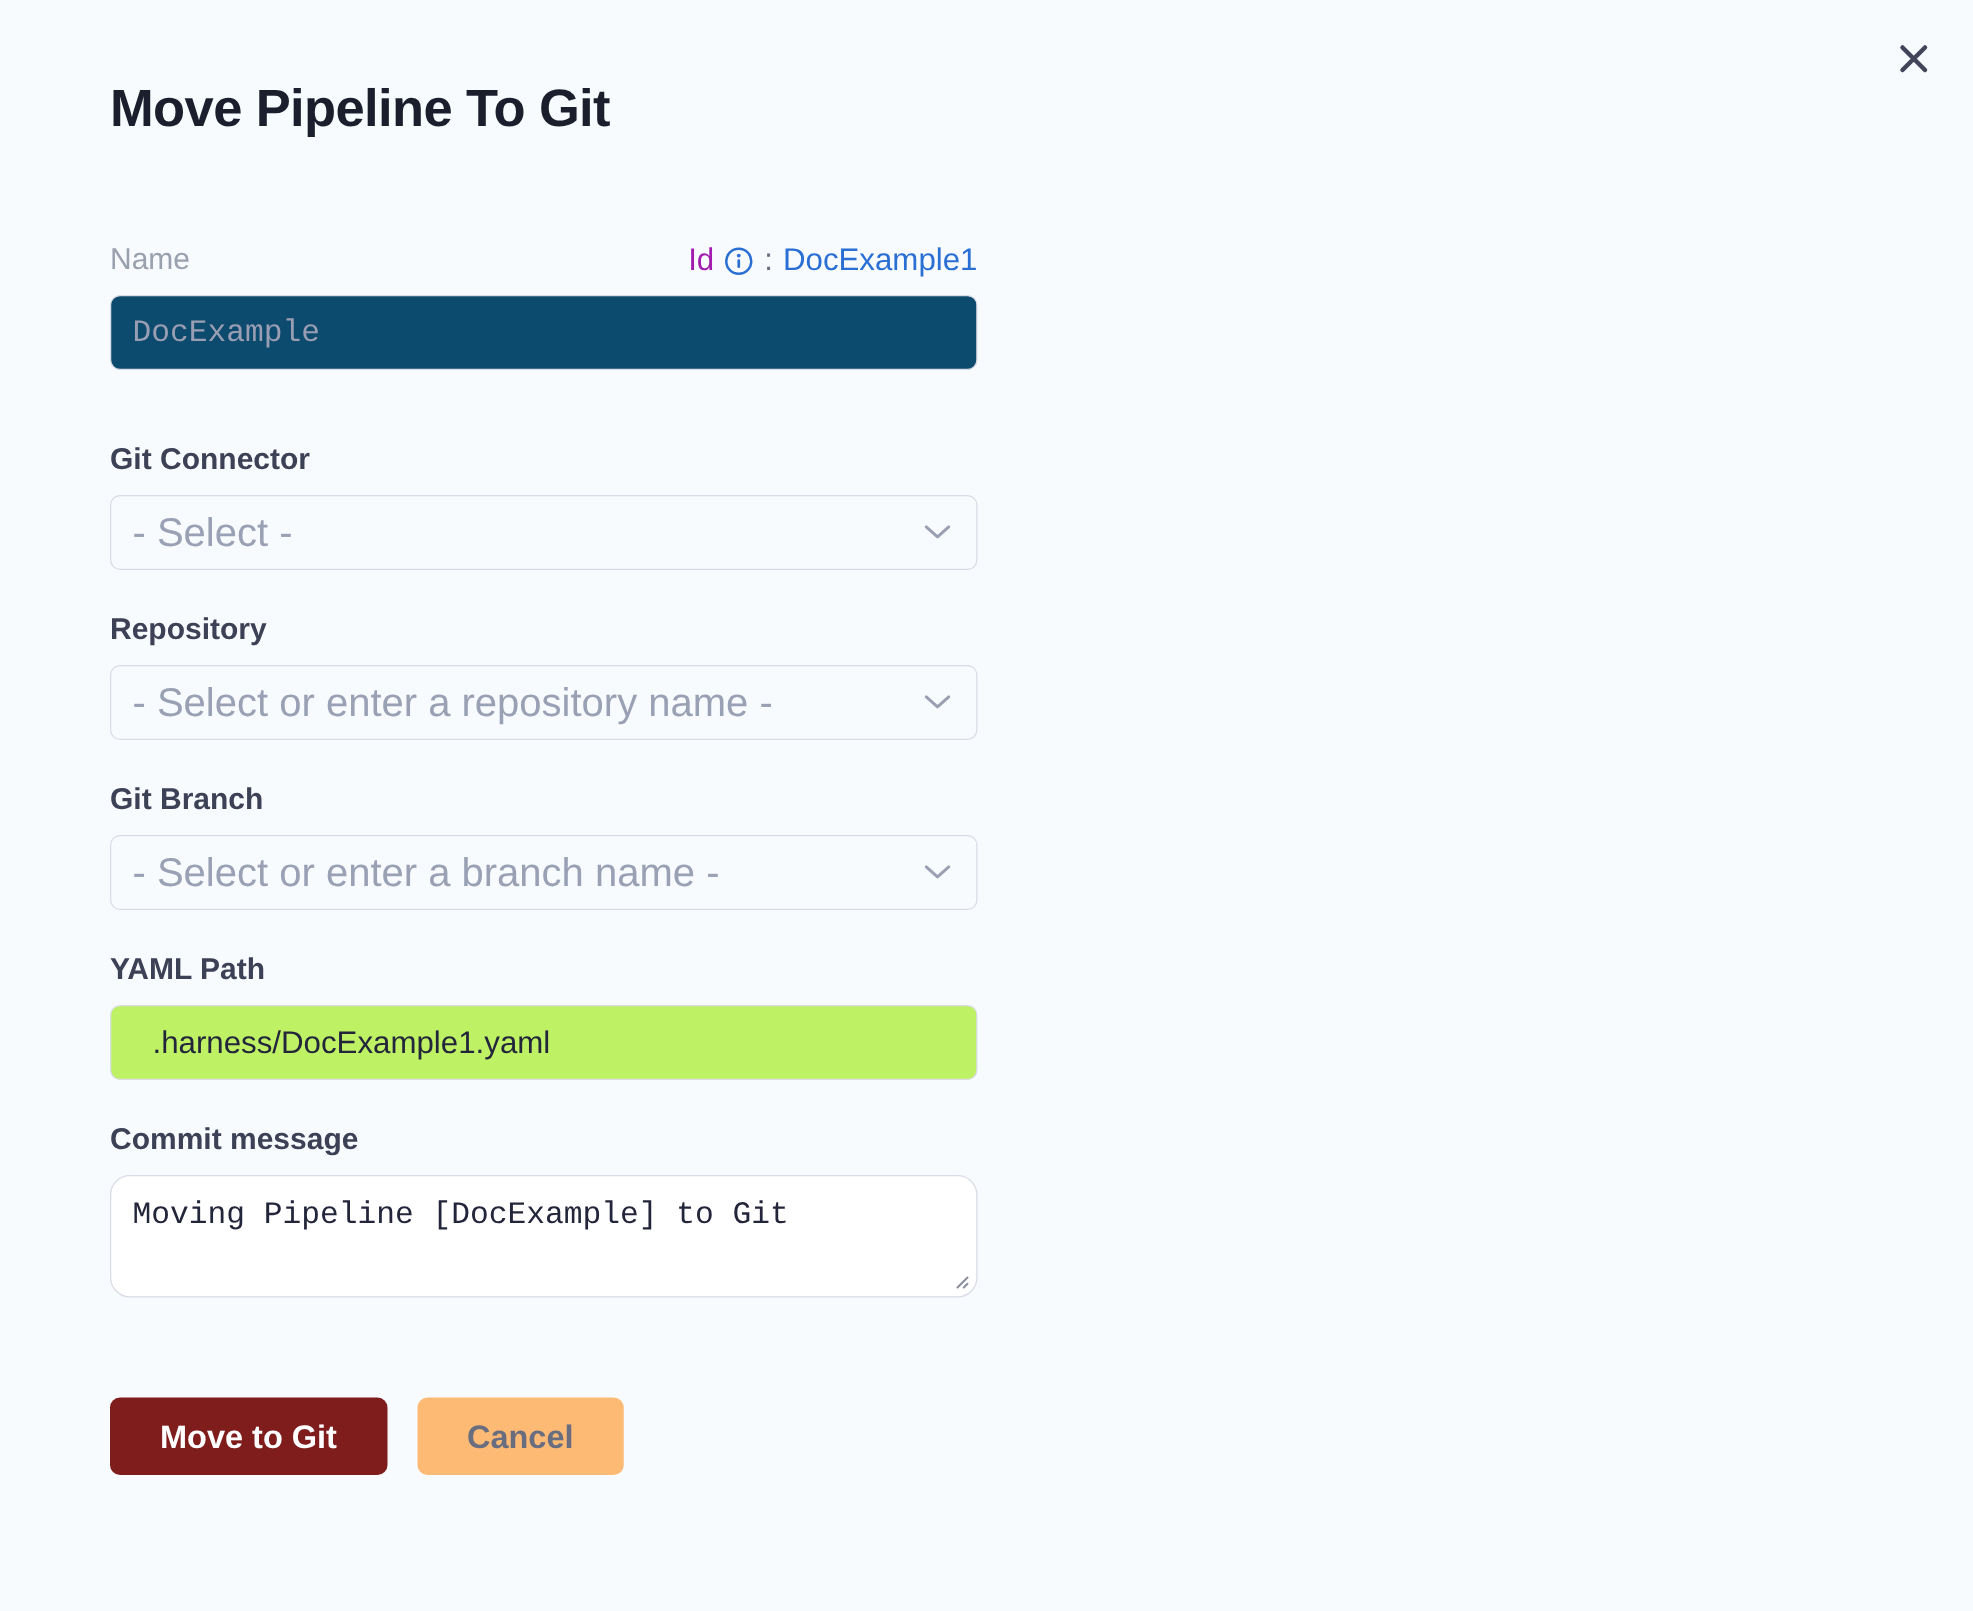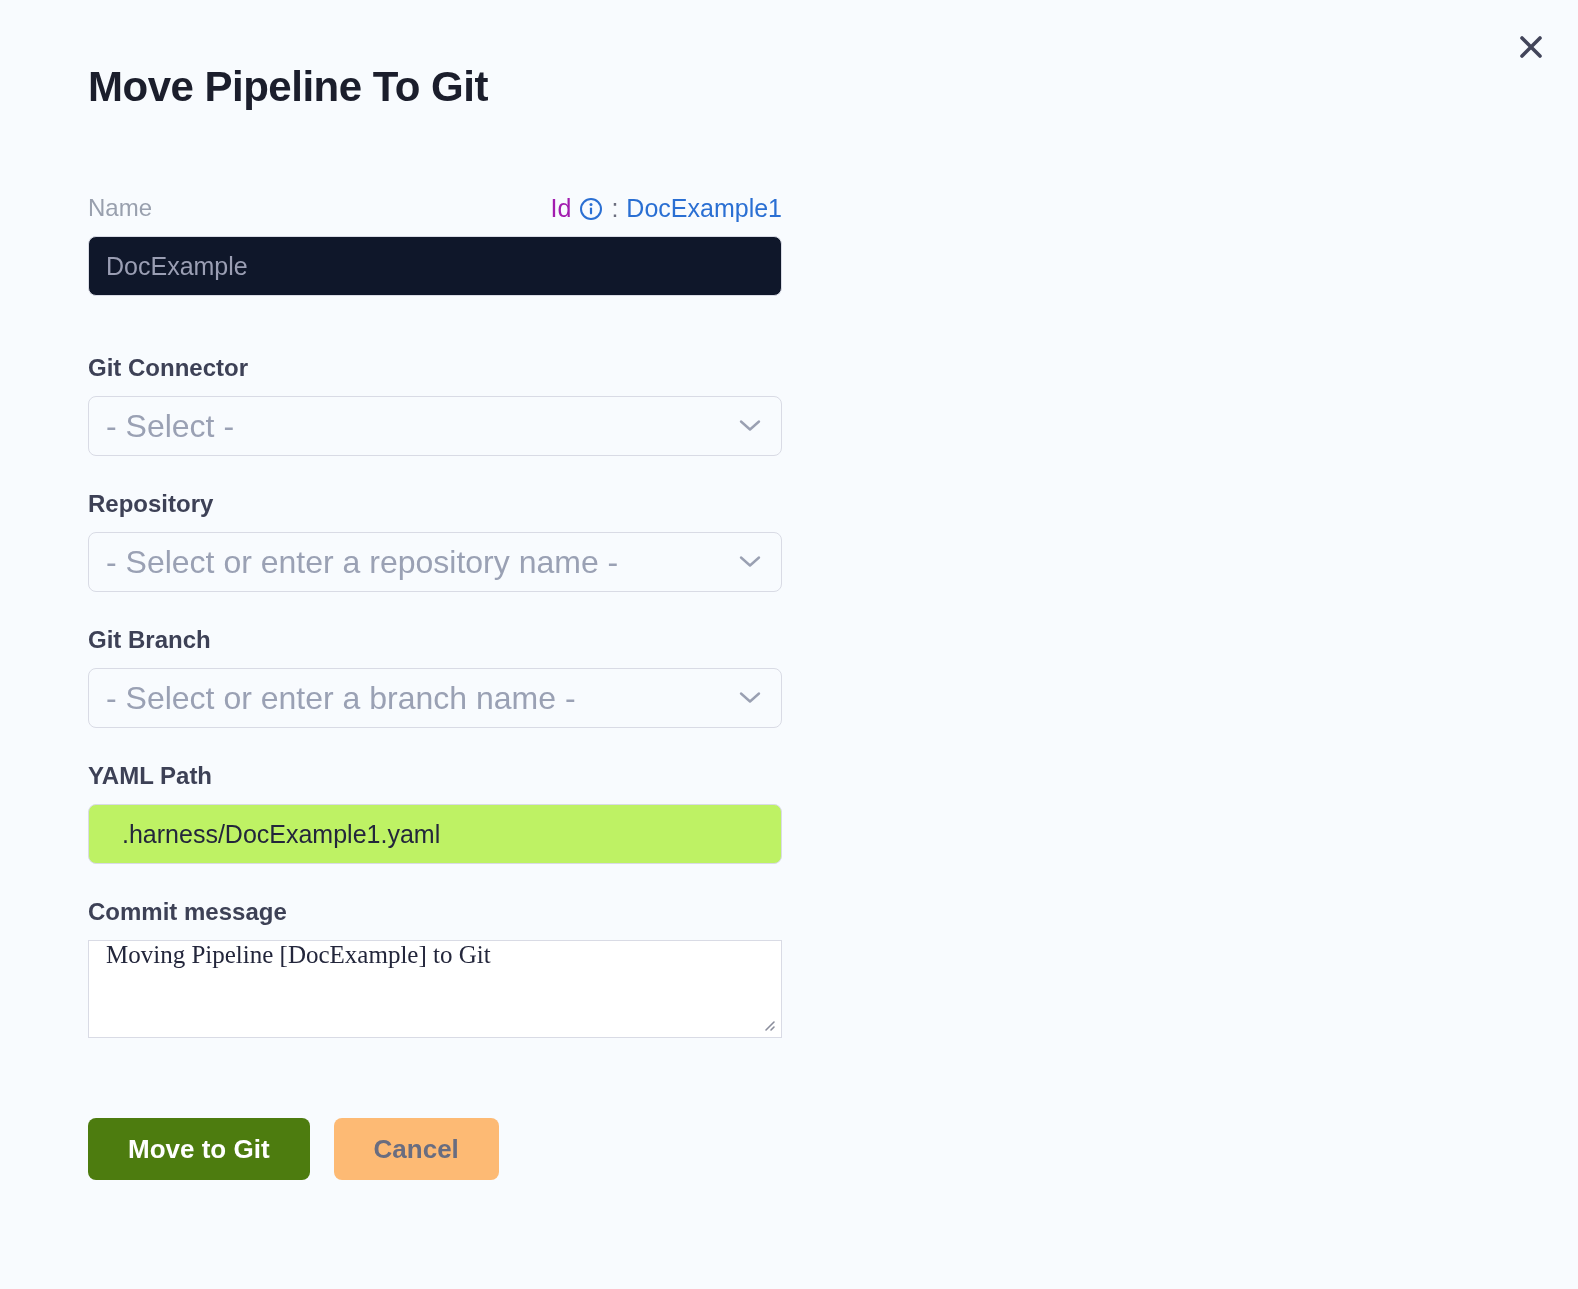--- a/index.html
+++ b/index.html
@@ -64,23 +64,23 @@
     text-decoration: none;
   }
   .info-icon { display: inline-flex; margin-top: 2px; }
   .text-input {
     display: block;
     width: 100%;
     height: 60px;
     margin-top: 12px;
     border: 1.5px solid #d9dbe5;
     border-radius: 8px;
-    background: #0f172a;
+    background: #0c4a6e;
     padding: 0 17px;
-    font-family: Liberation Sans, sans-serif;
+    font-family: Liberation Mono, monospace;
     font-size: 25px;
     color: #9a9eb3;
     outline: none;
   }
   .form-group { margin-top: 34px; }
   .form-group.first { margin-top: 58px; }
   .field-label {
     display: block;
     font-size: 24px;
     line-height: 28px;
@@ -126,24 +126,24 @@
     font-size: 25px;
     color: #23263b;
     outline: none;
   }
   .textarea-wrap { position: relative; margin-top: 14px; }
   .commit-textarea {
     display: block;
     width: 100%;
     height: 98px;
     border: 1.5px solid #d9dbe5;
-    border-radius: 0;
+    border-radius: 16px;
     background: #ffffff;
-    padding: 0 17px;
-    font-family: Liberation Serif, serif;
+    padding: 16px 17px;
+    font-family: Liberation Mono, monospace;
     font-size: 25px;
     color: #23263b;
     resize: none;
     outline: none;
   }
   .resize-handle {
     position: absolute;
     right: 5px;
     bottom: 5px;
     display: flex;
@@ -161,21 +161,21 @@
     border-radius: 8px;
     font-family: "Liberation Sans", "DejaVu Sans", sans-serif;
     font-size: 26px;
     font-weight: 700;
     cursor: pointer;
     display: inline-flex;
     align-items: center;
     justify-content: center;
   }
   .btn-primary {
-    background: #4d7c0f;
+    background: #7f1d1d;
     color: #ffffff;
     padding: 0 40px;
   }
   .btn-secondary {
     background: #fdba74;
     color: #696d80;
     padding: 0 40px;
   }
 </style>
 </head>

